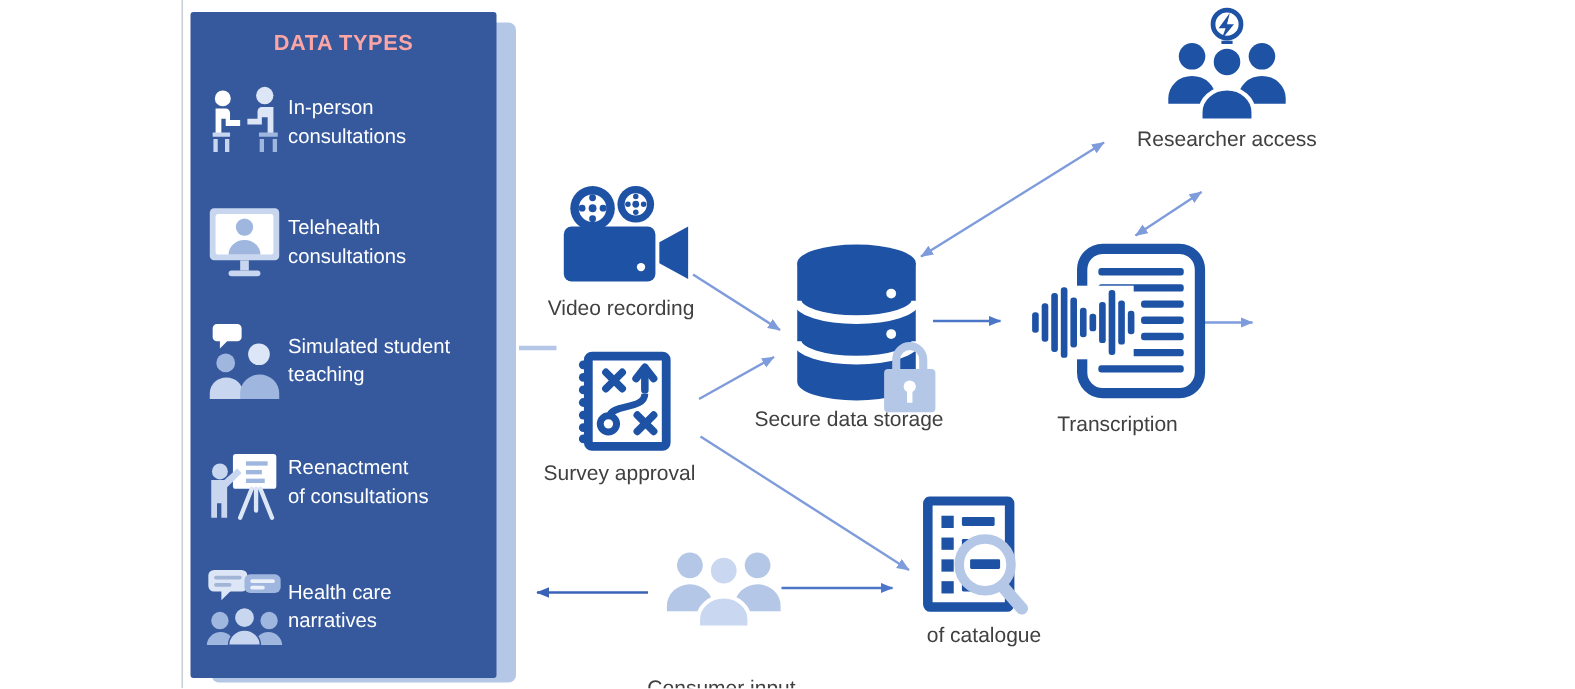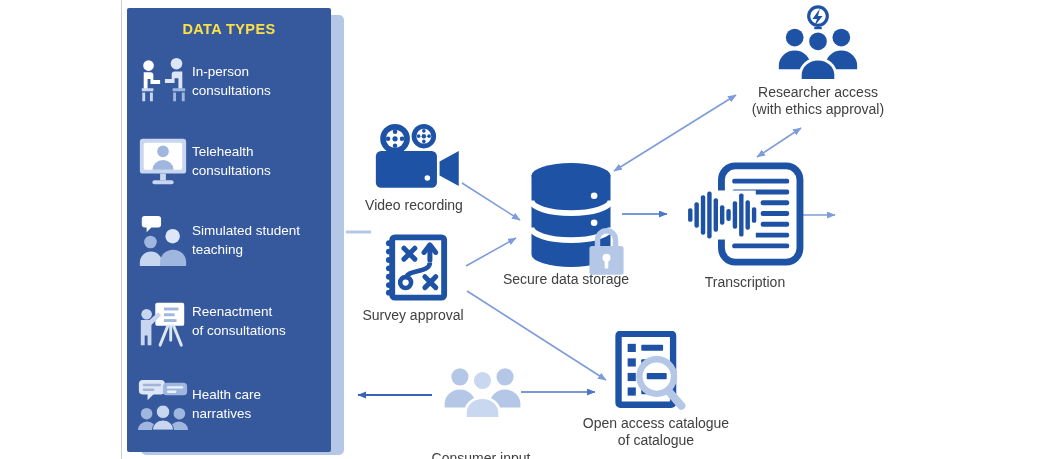--- a/index.html
+++ b/index.html
@@ -3,21 +3,21 @@
 <meta charset="utf-8">
 <style>
   html,body{margin:0;padding:0;background:#ffffff;}
   .canvas{position:relative;width:1050px;height:459px;background:#ffffff;
           font-family:"Liberation Sans",sans-serif;overflow:hidden;}
   .vline{position:absolute;left:121px;top:0;width:1px;height:459px;background:#C9CDD4;}
   .sidebar-shadow{position:absolute;left:141px;top:15px;width:203px;height:440px;
                   background:#B4C7E7;border-radius:5px;}
   .sidebar{position:absolute;left:127px;top:8px;width:204px;height:444px;
            background:#36599E;border-radius:2px;}
-  .sb-title{position:absolute;top:13px;left:0;width:100%;text-align:center;color:#fde047;
+  .sb-title{position:absolute;top:13px;left:0;width:100%;text-align:center;color:#fca5a5;
             font-weight:bold;font-size:14.5px;letter-spacing:.4px;}
   .sb-row{position:absolute;left:9px;width:190px;height:72px;display:flex;align-items:center;gap:2px;}
   .sb-ic{flex:0 0 54px;width:54px;height:58px;}
   .sb-ic svg,.node-icon svg{width:100%;height:100%;display:block;}
   .sb-label{color:#ffffff;font-size:13.5px;line-height:1.38;}
   .ln{display:block;}
   .arrows{position:absolute;left:0;top:0;width:1050px;height:459px;pointer-events:none;}
   .node-icon{position:absolute;}
   .node-label{position:absolute;text-align:center;color:#404040;font-size:14px;line-height:17px;}
 </style>
@@ -246,21 +246,20 @@
       <circle cx="21" cy="36" r="9.5" fill="#1E52A5"></circle>
       <path d="M4 66 a17 16 0 0 1 34 0 v4 h-34 z" fill="#1E52A5"></path>
       <circle cx="71" cy="36" r="9.5" fill="#1E52A5"></circle>
       <path d="M54 66 a17 16 0 0 1 34 0 v4 h-34 z" fill="#1E52A5"></path>
       <circle cx="46" cy="40" r="11" fill="#1E52A5" stroke="#fff" stroke-width="3"></circle>
       <path d="M27 76 a19 17 0 0 1 38 0 v6 h-38 z" fill="#1E52A5" stroke="#fff" stroke-width="3"></path>
     </svg>
   </div>
   <div class="node-label" style="left:733px;top:84px;width:170px;">
     <span class="ln">Researcher access</span>
-    <span class="ln">(with ethics approval)</span>
   </div>
 
   <div class="node-icon" style="left:441px;top:366px;width:83px;height:56px;">
     <svg viewBox="0 0 92 62">
       <circle cx="21" cy="12" r="9.5" fill="#B4C7E7"></circle>
       <path d="M4 42 a17 16 0 0 1 34 0 v4 h-34 z" fill="#B4C7E7"></path>
       <circle cx="71" cy="12" r="9.5" fill="#B4C7E7"></circle>
       <path d="M54 42 a17 16 0 0 1 34 0 v4 h-34 z" fill="#B4C7E7"></path>
       <circle cx="46" cy="16" r="11" fill="#C9D7F0" stroke="#fff" stroke-width="3"></circle>
       <path d="M27 52 a19 17 0 0 1 38 0 v6 h-38 z" fill="#C9D7F0" stroke="#fff" stroke-width="3"></path>
@@ -278,17 +277,16 @@
       <rect x="15" y="46" width="9" height="9" fill="#1E52A5"></rect>
       <rect x="15" y="62" width="9" height="9" fill="#1E52A5"></rect>
         <rect x="30" y="63" width="24" height="6.5" rx="1" fill="#1E52A5"></rect>
       <circle cx="47" cy="50" r="19" fill="#fff"></circle>
       <rect x="36" y="46" width="22" height="7" rx="1" fill="#1E52A5"></rect>
       <circle cx="47" cy="50" r="19" fill="none" stroke="#B4C7E7" stroke-width="7"></circle>
       <path d="M60 66 L74 82" stroke="#B4C7E7" stroke-width="9" stroke-linecap="round"></path>
     </svg>
   </div>
   <div class="node-label" style="left:571px;top:415px;width:170px;">
-    <span class="ln">Open access catalogue</span>
     <span class="ln">of catalogue</span>
   </div>
 
 </div>
 
 </body></html>

